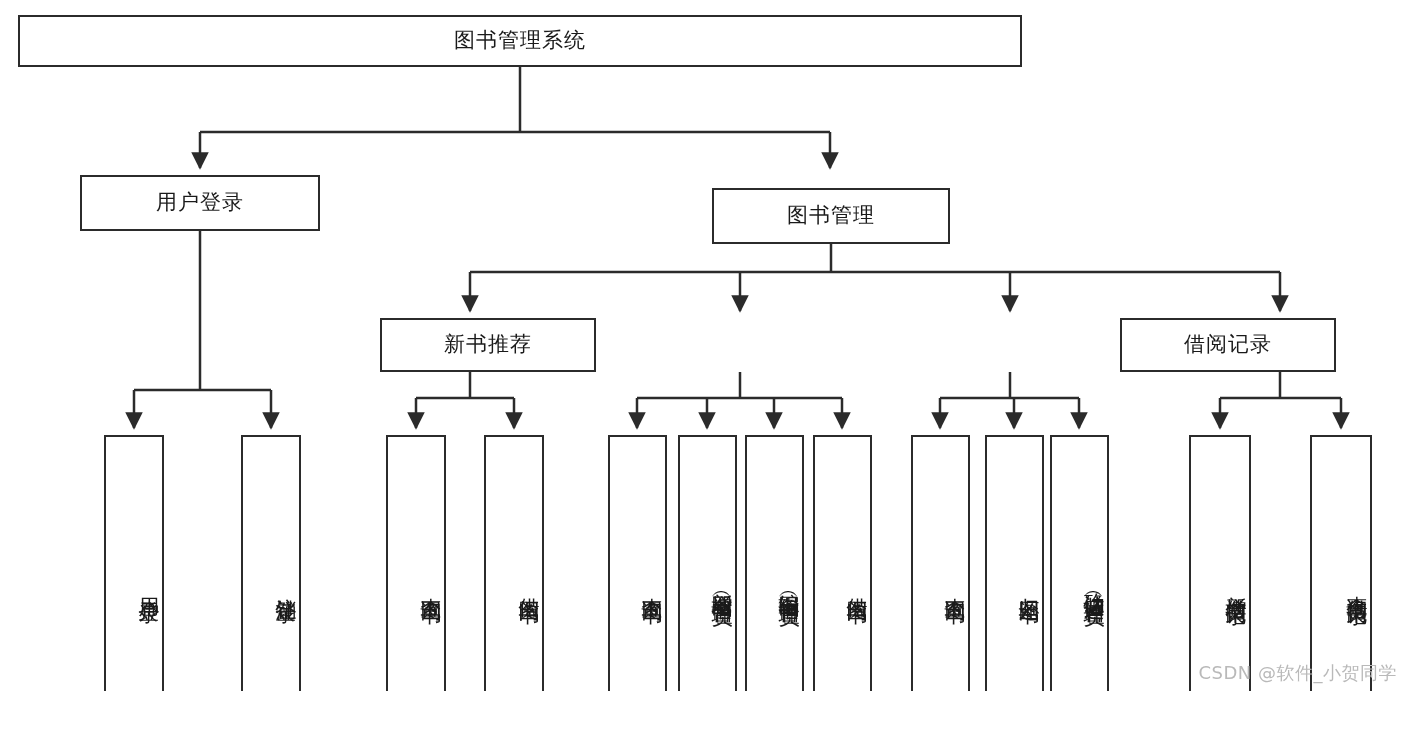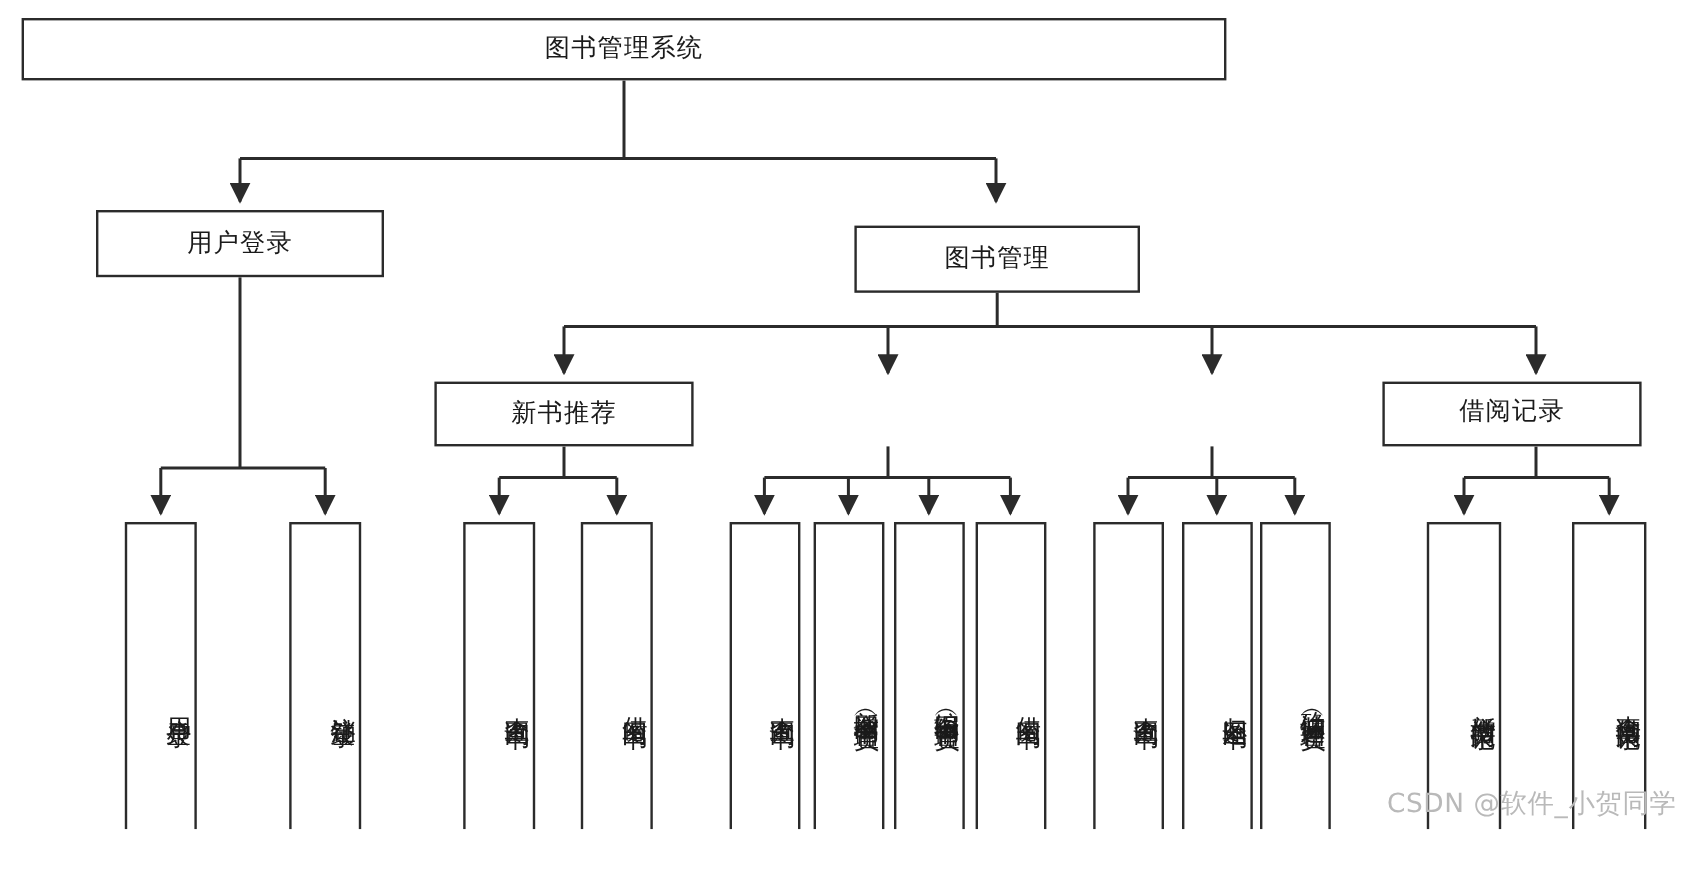--- a/index.html
+++ b/index.html
@@ -56,21 +56,21 @@
     white-space: nowrap;
   }
   .node.vert .label {
     writing-mode: vertical-rl;
     text-orientation: upright;
   }
   #watermark {
     position: absolute;
     right: 8px;
     bottom: 6px;
-    font-size: 22px;
+    font-size: 18px;
     color: #b9b9b9;
     letter-spacing: 0.5px;
     white-space: nowrap;
     z-index: 5;
   }
 </style>
 </head>
 <body>
 
 <div id="canvas">
@@ -129,24 +129,24 @@
     <span class="label">图书管理系统</span>
   </div>
 
   <div class="node horiz" id="node-l2-0" style="left: 80px; top: 175px; width: 240px; height: 56px;">
     <span class="label">用户登录</span>
   </div>
   <div class="node horiz" id="node-l2-1" style="left: 712px; top: 160px; width: 238px; height: 56px; margin-top: 28px;">
     <span class="label">图书管理</span>
   </div>
 
-  <div class="node horiz" id="node-l3-0" style="left: 362px; top: 318px; width: 216px; height: 54px;">
+  <div class="node horiz" id="node-l3-0" style="left: 380px; top: 318px; width: 216px; height: 54px;">
     <span class="label">新书推荐</span>
   </div>
-  <div class="node horiz" id="node-l3-3" style="left: 1152px; top: 318px; width: 216px; height: 54px; font-family: Liberation Mono, monospace;">
+  <div class="node horiz" id="node-l3-3" style="left: 1120px; top: 318px; width: 216px; height: 54px;">
     <span class="label">借阅记录</span>
   </div>
 
   <div class="node vert" id="node-leaf-0" style="left: 104px; top: 435px; width: 60px; height: 300px;">
     <span class="label">用户登录</span>
   </div>
   <div class="node vert" id="node-leaf-1" style="left: 241px; top: 435px; width: 60px; height: 300px;">
     <span class="label">注销登录</span>
   </div>
   <div class="node vert" id="node-leaf-2" style="left: 386px; top: 435px; width: 60px; height: 300px;">

